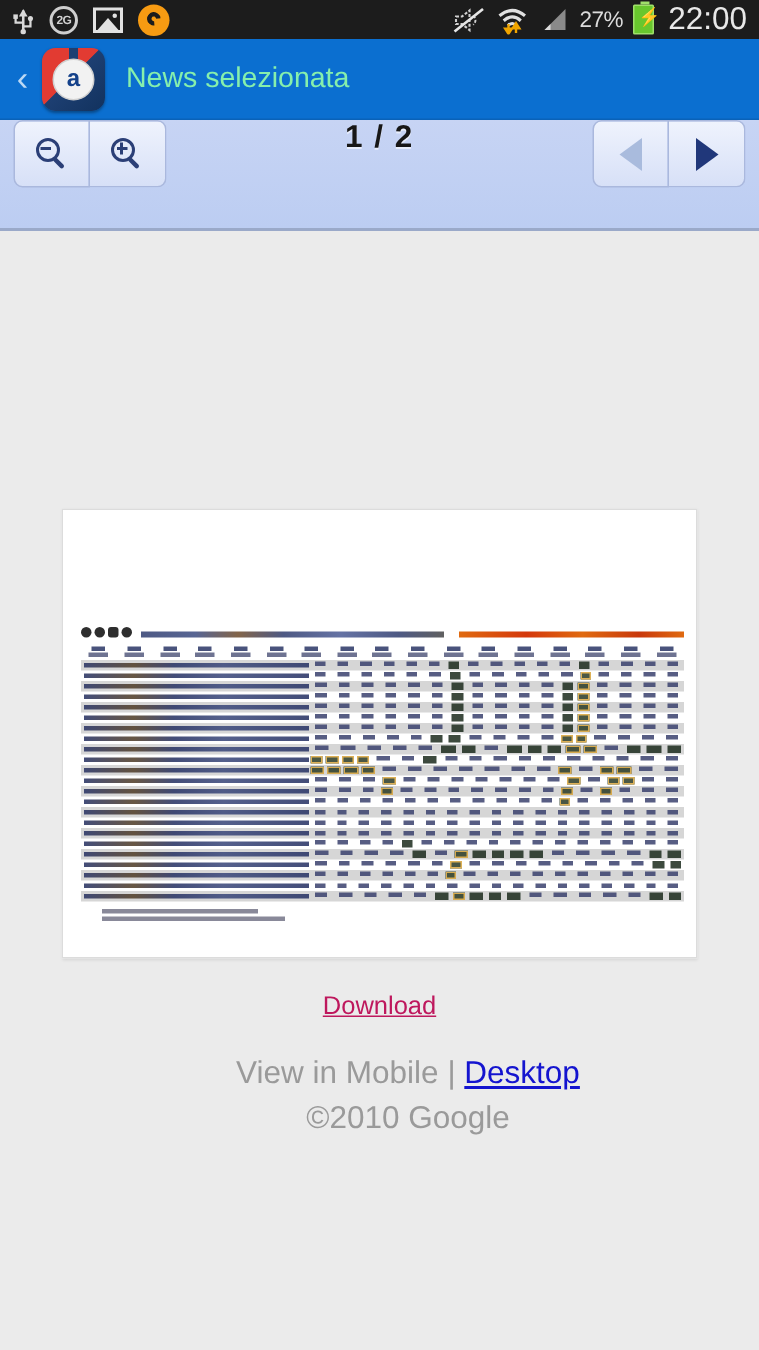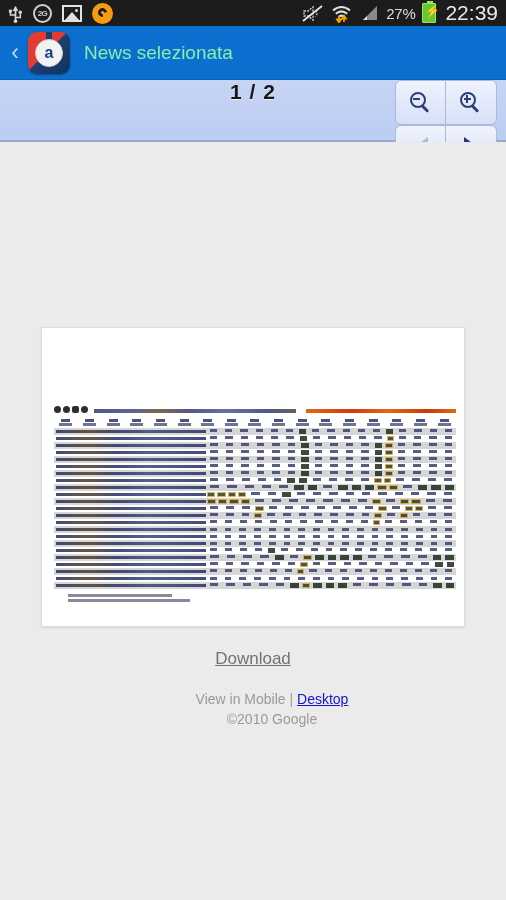--- a/index.html
+++ b/index.html
@@ -94,24 +94,24 @@
   }
   .app-icon .stripe{
     position:absolute;left:18px;top:0;width:6px;height:10px;background:#1d3f72;
   }
   .appbar-title{
     color:#86efac;font-size:19px;margin-left:14px;font-weight:400;
   }
 
   
   .toolbar{
-    height:62px;
+    height:74px;
     background:linear-gradient(180deg,#c7d4f4 0%,#bccdf2 100%);
     border-bottom:2px solid #9aa9c9;
-    display:flex;align-items:flex-end;padding:0 9px;position:relative;flex-direction:column;
+    display:flex;align-items:flex-start;padding:0 9px;position:relative;
   }
   .btn-group{ display:flex; }
   .tbtn{
     width:51px;height:45px;
     background:linear-gradient(180deg,#eff3fd 0%,#d7e0f7 100%);
     border:1px solid #aab8dd;
     display:flex;align-items:center;justify-content:center;
     cursor:pointer;
   }
   .tbtn:first-child{ border-radius:6px 0 0 6px; }
@@ -208,24 +208,24 @@
   .row .cells i.hl{ background:#2b3a24;height:5.5px;margin:0 1px;box-shadow:0 0 0 1px #d8a43a inset; }
   .doc-foot{ margin-top:5px; }
   .doc-foot div{
     height:3px;background:#4a4a63;opacity:.65;margin:2px 0 0 14px;
   }
   .doc-foot div:nth-child(1){ width:104px; }
   .doc-foot div:nth-child(2){ width:122px; }
 
   .dl-wrap{ margin-top:22px; }
   .dl-link{
-    color:#737373;font-size:17px;text-decoration:underline;cursor:pointer;text-align:center;
+    color:#be185d;font-size:17px;text-decoration:underline;cursor:pointer;text-align:center;
   }
   .footer{
-    margin-top:20px;font-size:14px;color:#9a9a9a;line-height:1.45;padding-left:38px;
+    margin-top:20px;font-size:21px;color:#9a9a9a;line-height:1.45;padding-left:38px;
   }
   .footer a{ color:#1414cf;text-decoration:underline;cursor:pointer; }
   .copy{ color:#9a9a9a; }
 </style>
 </head>
 <body>
 
 <div class="statusbar">
   <div class="status-left">
     <span class="sicon">
@@ -262,21 +262,21 @@
       </svg>
     </span>
     <span class="sicon">
       <svg width="20" height="17" viewBox="0 0 20 17">
         <path d="M18 1 L18 15 L4 15 Z" fill="#8a8a8a"></path>
         <path d="M8 11 L8 15 L4 15 Z" fill="#dcdcdc"></path>
       </svg>
     </span>
     <span class="battery-pct">27%</span>
     <span class="ic-batt"></span>
-    <span class="clock">22:39</span>
+    <span class="clock">22:00</span>
   </div>
 </div>
 
 <div class="appbar">
   <div class="back-chevron">‹</div>
   <div class="app-icon">
     <div class="stripe"></div>
     <div class="dial">
       <span>a</span>
     </div>

